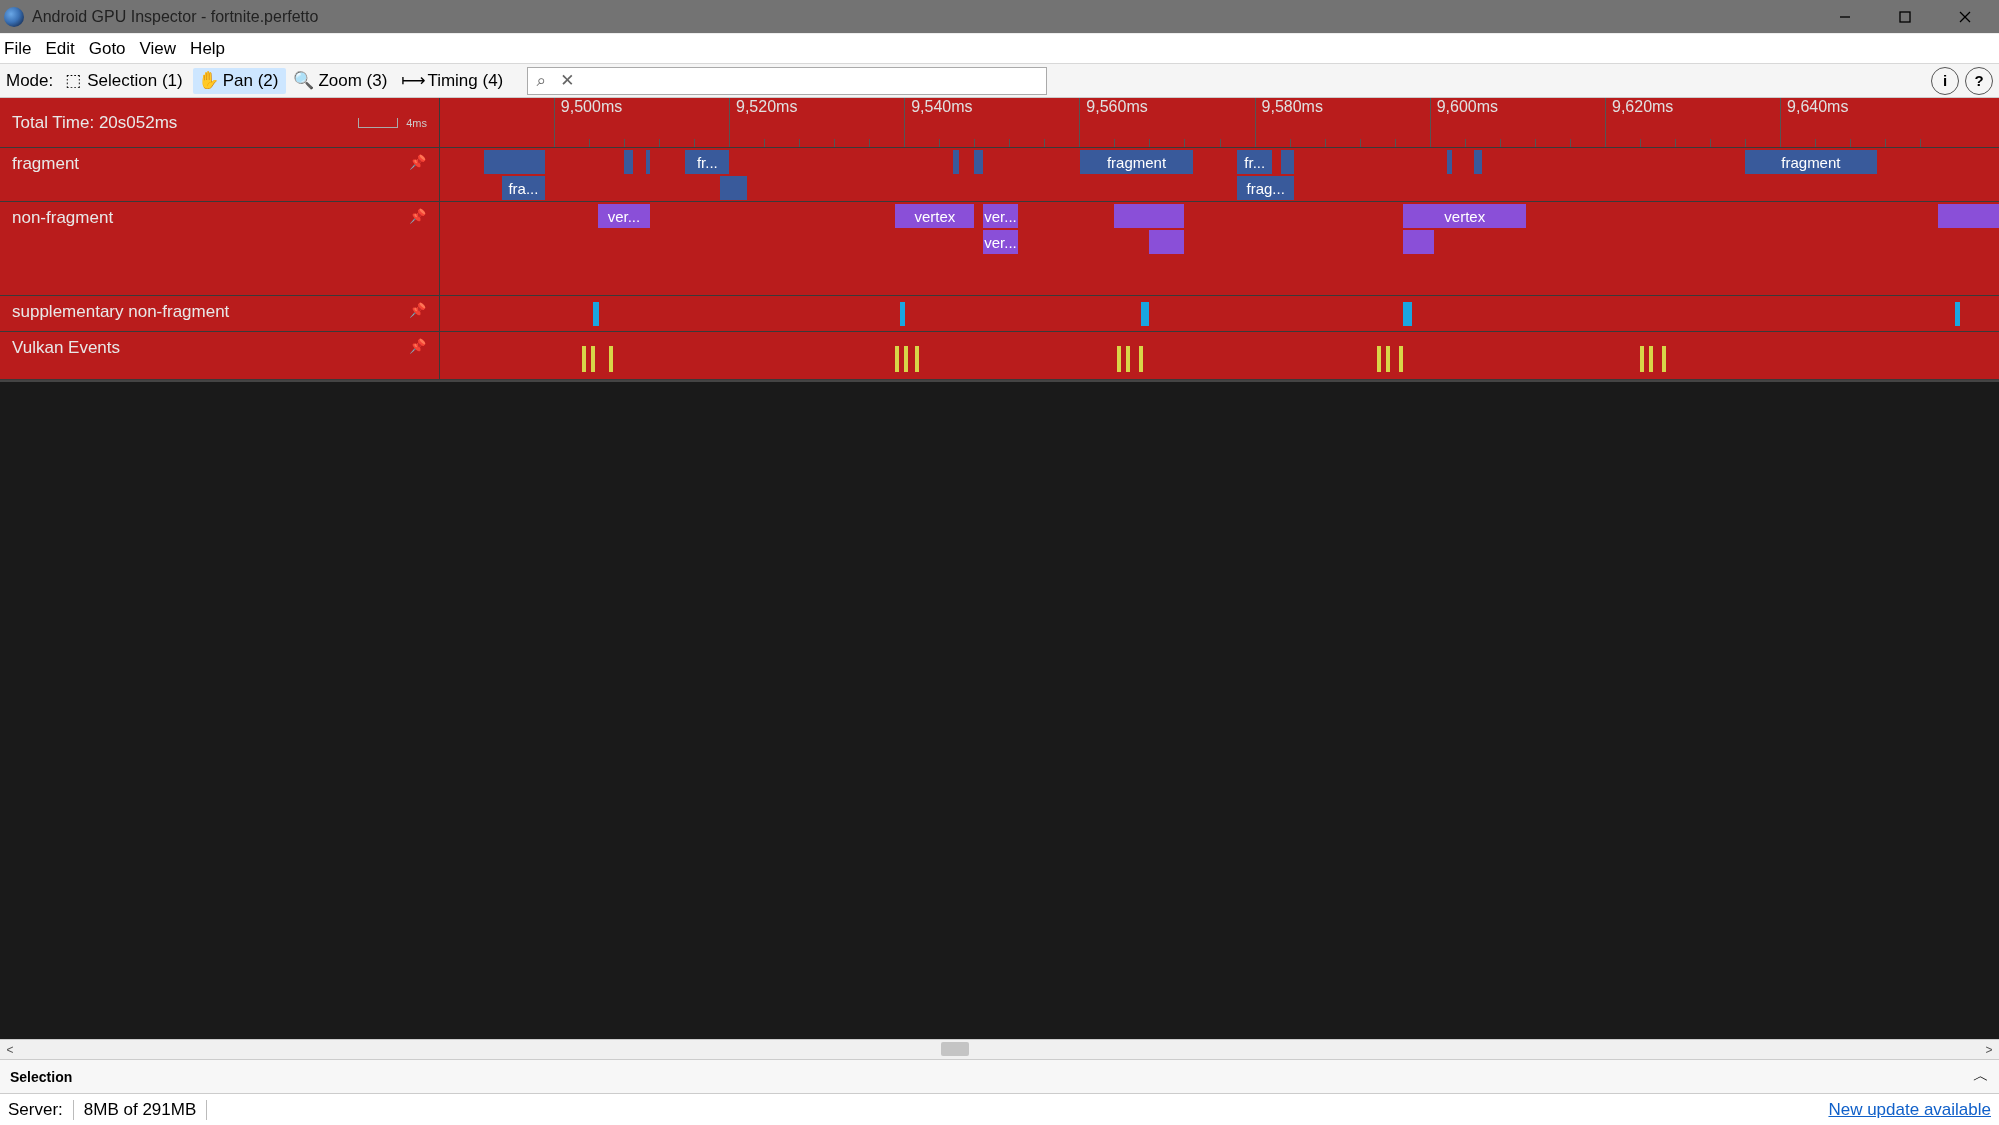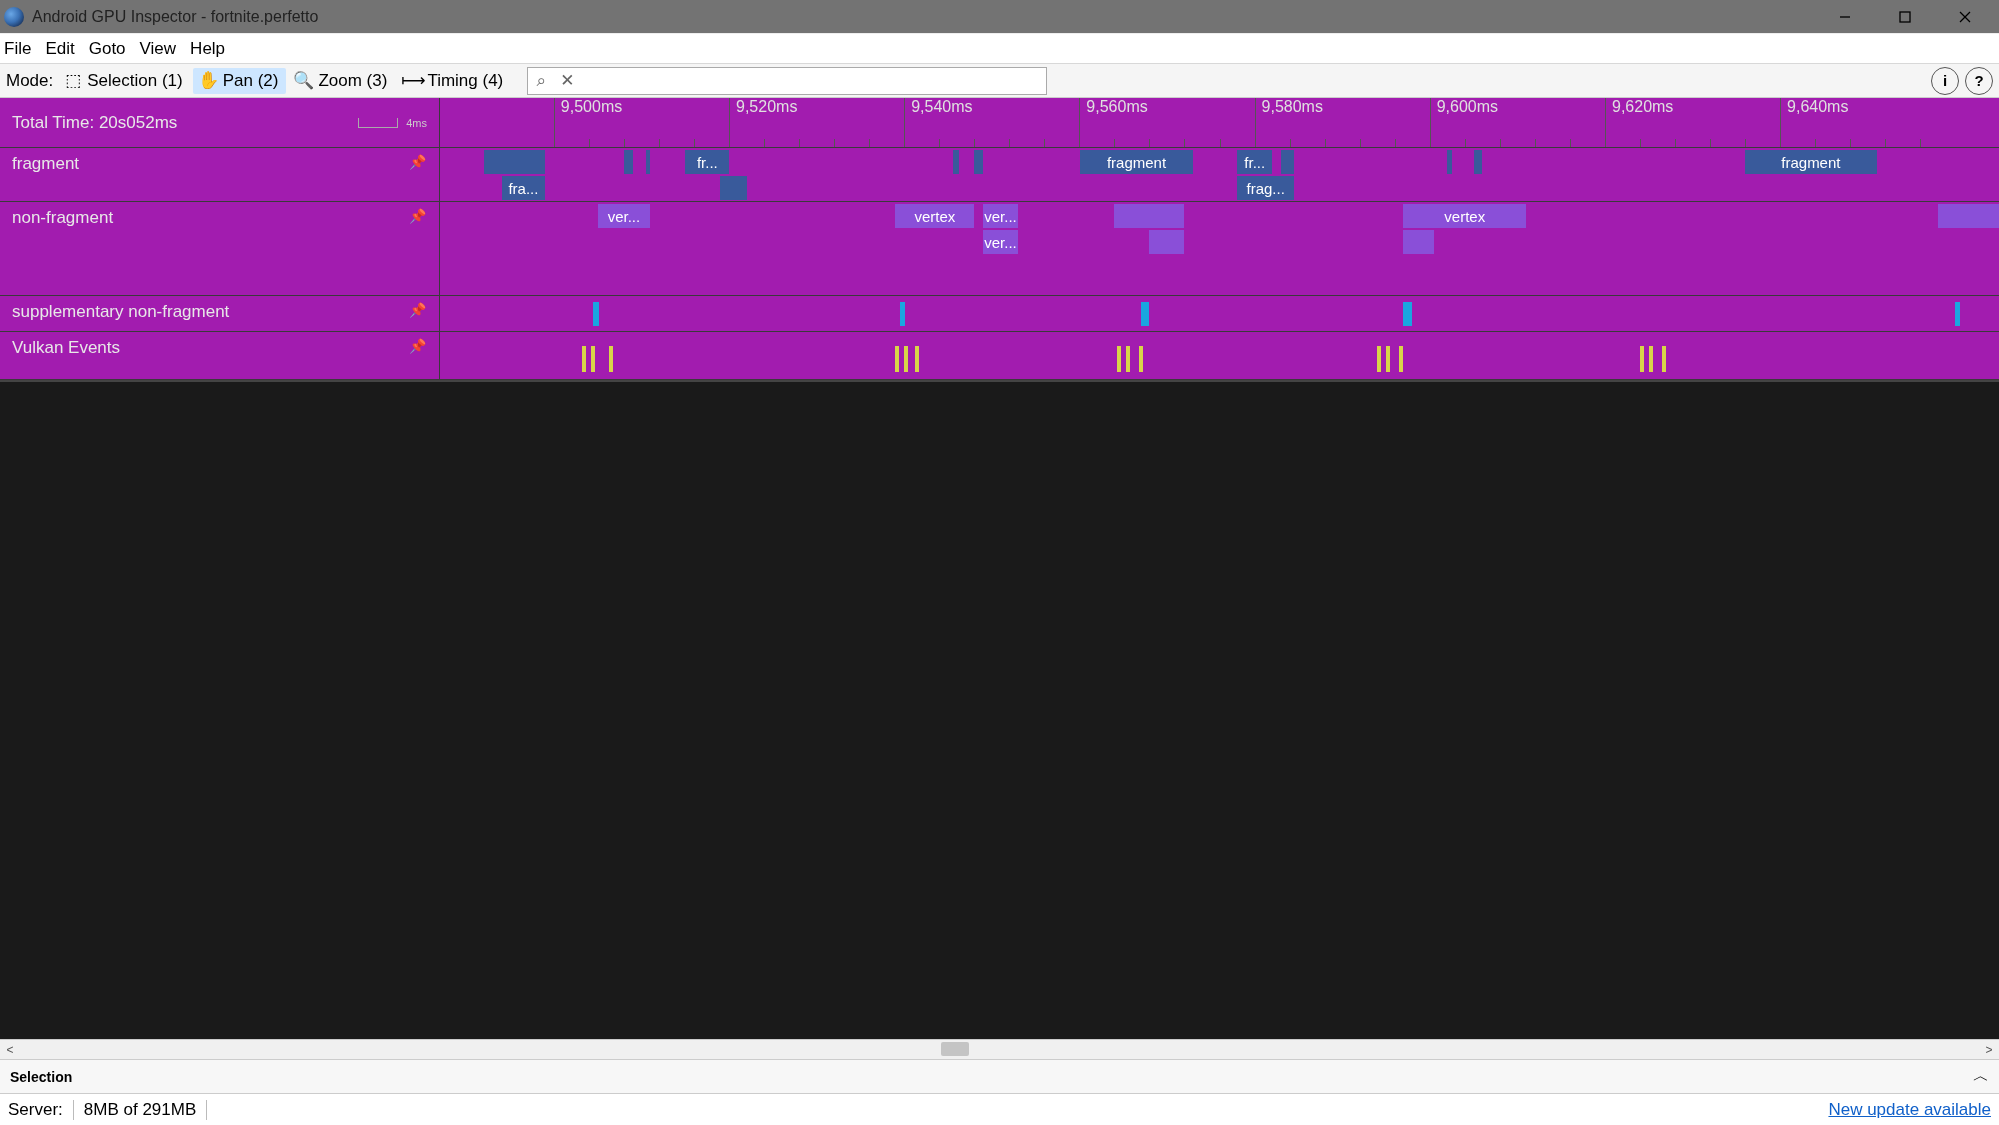--- a/index.html
+++ b/index.html
@@ -81,21 +81,21 @@
   width: 28px; height: 28px;
   border: 1.5px solid #555;
   border-radius: 50%;
   display:flex; align-items:center; justify-content:center;
   font-weight: bold;
   font-size: 15px;
 }
 
 .timeline {
   flex: 1 1 auto;
-  background: #a21caf;
+  background: #b91c1c;
   color: #e8e8e8;
   display: flex; flex-direction: column;
   position: relative;
   font-size: 17px;
 }
 .ruler {
   height: 50px;
   display: flex;
   border-bottom: 1px solid #3a3a3a;
 }

